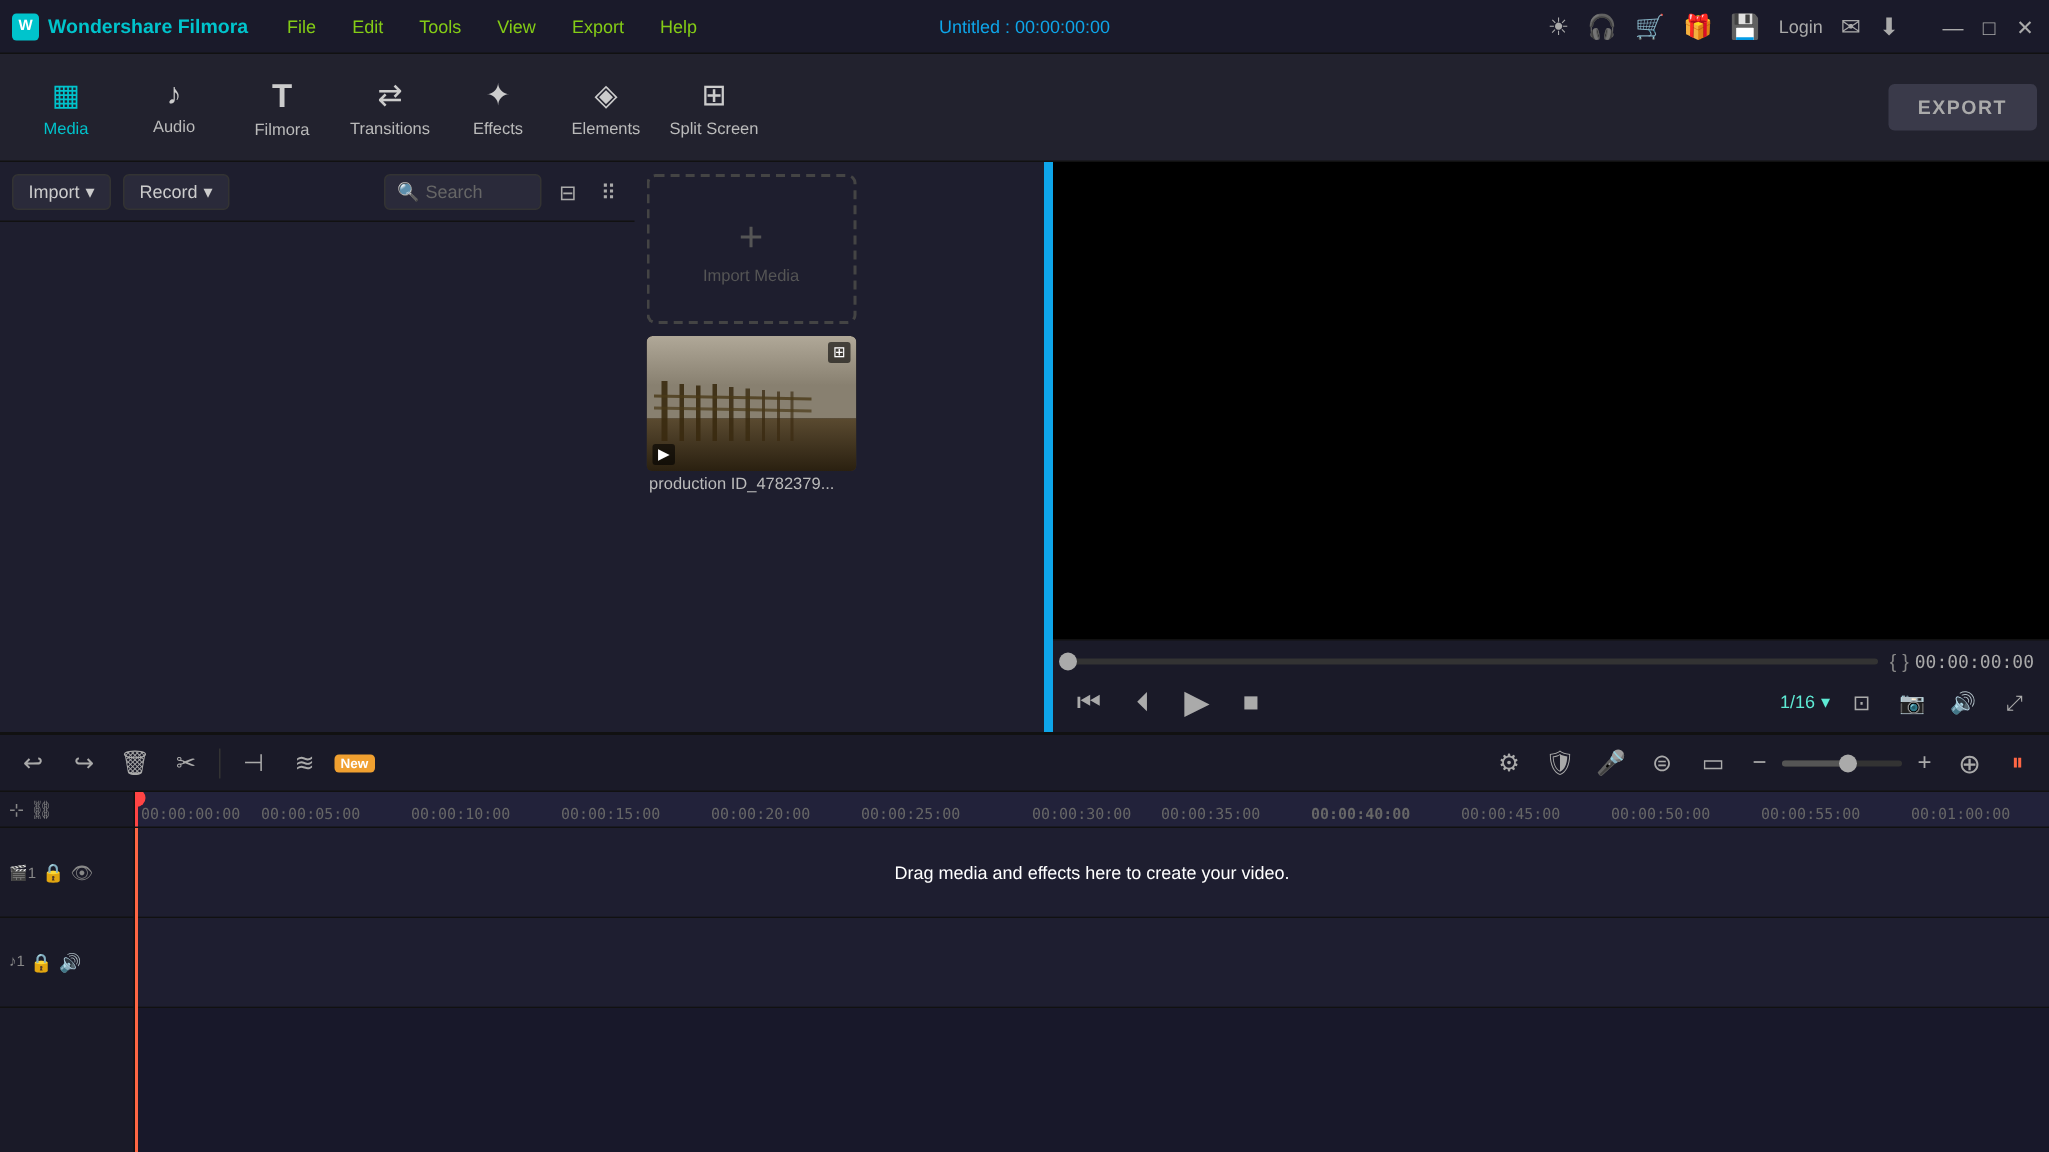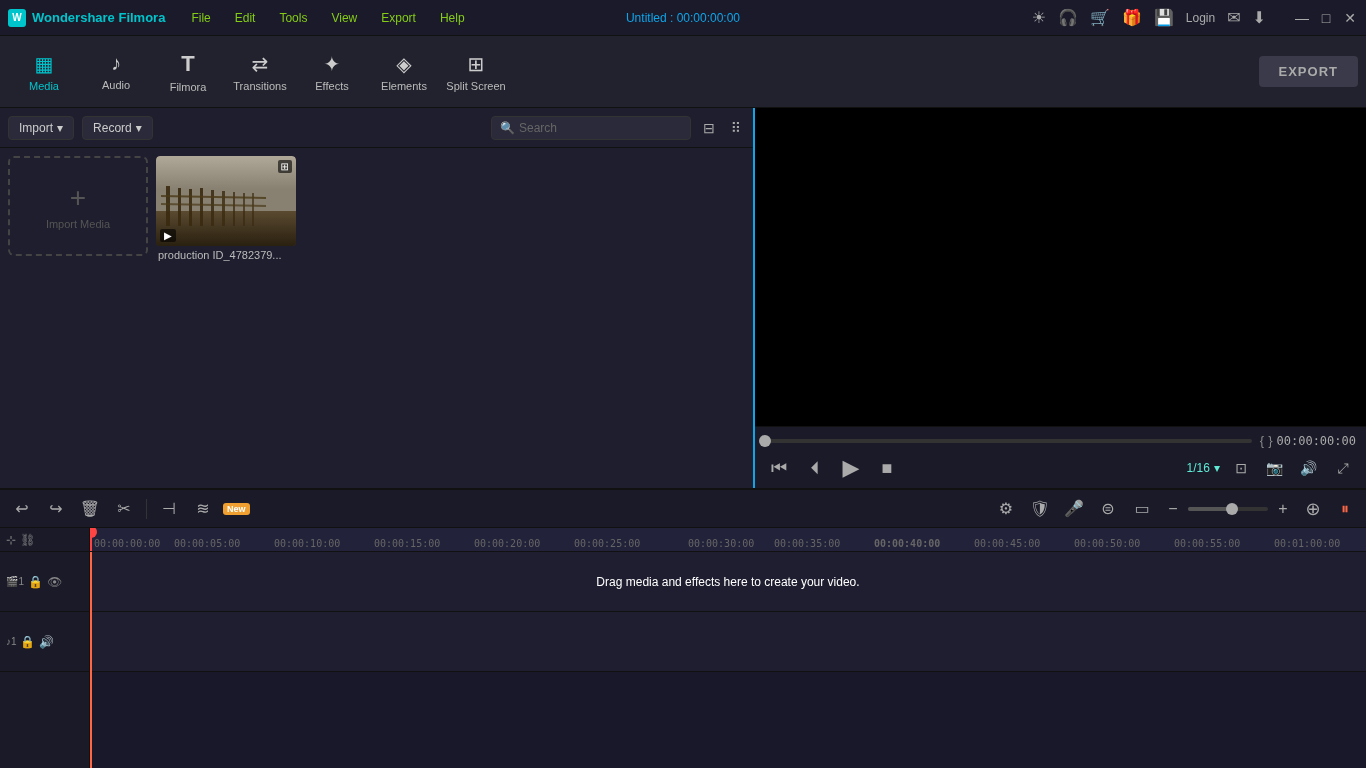--- a/index.html
+++ b/index.html
@@ -147,25 +147,25 @@
 
     
     #main {
       display: flex;
       flex: 1;
       overflow: hidden;
     }
 
     
     #left-panel {
-      width: 755px;
-      display: flex;
-      flex-direction: column;
+      width: 702px;
+      display: flex;
+      flex-direction: row;
       background: #1e1e2e;
-      border-right: 2px solid #0ea5e9;
+      border-right: 6px solid #0ea5e9;
       flex-shrink: 0;
     }
 
     #media-toolbar {
       display: flex;
       align-items: center;
       padding: 6px 8px;
       background: #1e1e2e;
       border-bottom: 1px solid #111;
       gap: 8px;

